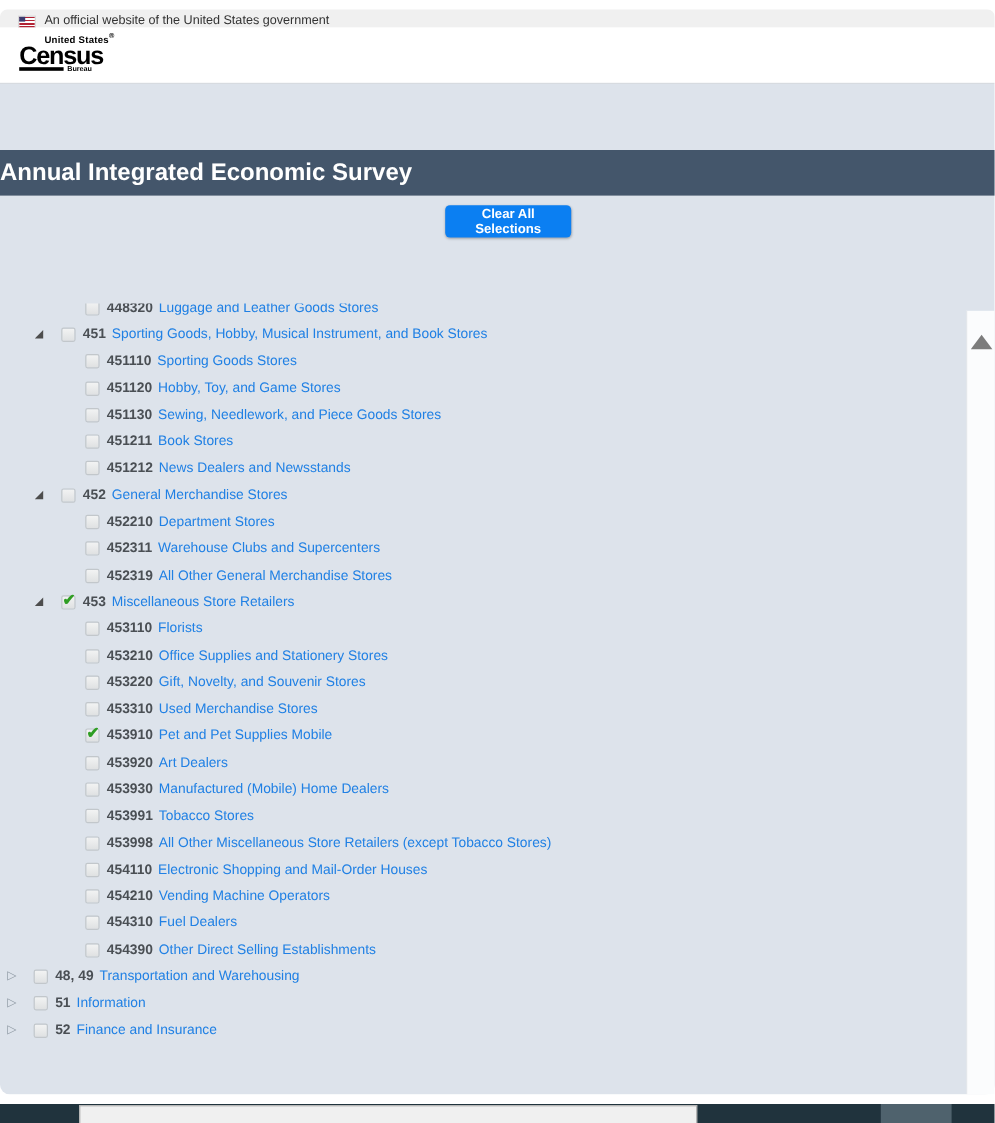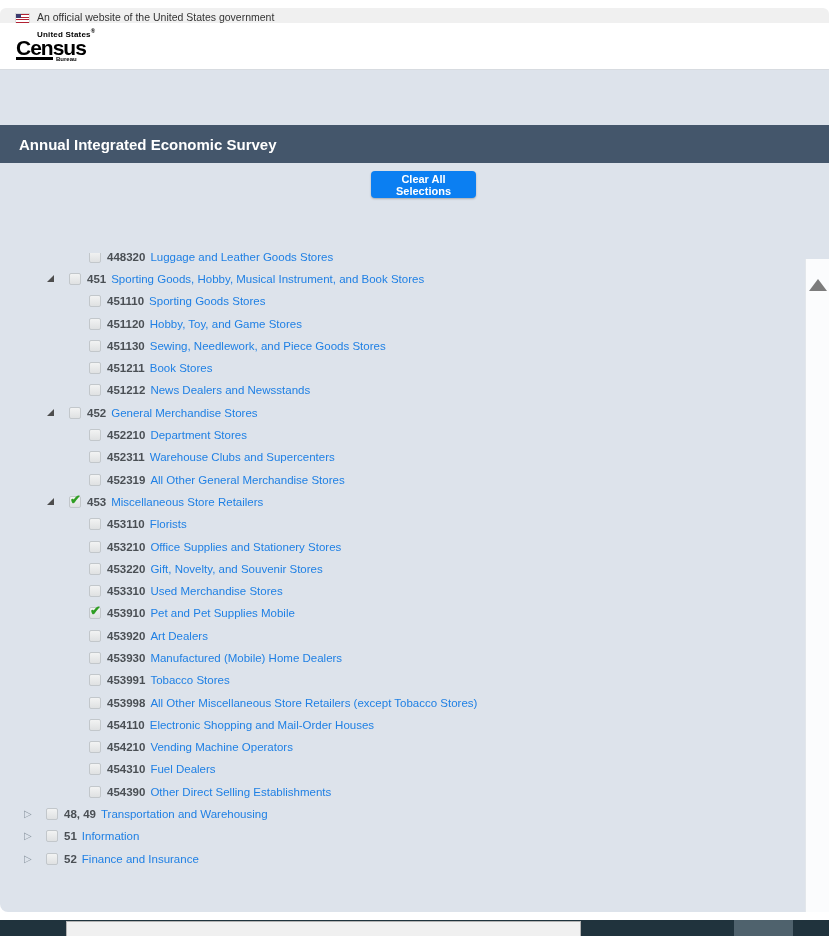--- a/index.html
+++ b/index.html
@@ -25,28 +25,28 @@
   .logo-bottom{display:flex;align-items:center;margin-top:0;}
   .logo-bar{display:inline-block;width:37px;height:3.5px;background:#000;}
   .logo-bureau{font-size:6px;font-weight:bold;margin-left:3px;}
 
   
   .content{position:absolute;top:70px;left:0;right:0;height:842px;background:#dde3eb;
            border-radius:0 0 8px 8px;}
 
   .page-header{position:absolute;top:55px;left:0;right:0;height:38px;background:#44566b;
                display:flex;align-items:center;}
-  .page-header-title{color:#ffffff;font-size:15px;font-weight:bold;margin-left:19px;}
+  .page-header-title{color:#ffffff;font-size:20px;font-weight:bold;}
 
   .clear-btn{position:absolute;top:101px;left:371px;width:105px;height:27px;background:#0b7ff2;
              border:none;border-radius:4px;color:#ffffff;font-size:11px;font-weight:bold;
              font-family:"Liberation Sans",sans-serif;box-shadow:0 1px 2px rgba(0,0,0,.25);cursor:pointer;}
 
   
-  .tree-viewport{position:absolute;top:183px;left:0;width:805px;height:659px;overflow:hidden;padding-left:18px;}
+  .tree-viewport{position:absolute;top:183px;left:0;width:805px;height:659px;overflow:hidden;}
   .tree-content{margin-top:-7.5px;}
   .tree-row{display:flex;align-items:center;height:22.3px;font-size:11.5px;}
   .tree-row.level-0{padding-left:6px;}
   .tree-row.level-1{padding-left:29px;}
   .tree-row.level-2{padding-left:49px;}
   .expander{width:14px;margin-right:8px;flex-shrink:0;display:flex;align-items:center;justify-content:flex-start;}
   .expander .expanded-tri{width:0;height:0;border-left:7px solid transparent;border-bottom:7px solid #4d4d4d;}
   .expander .collapsed-tri{color:#8f9aa4;font-size:10px;line-height:10px;}
   .checkbox{position:relative;width:12px;height:12px;flex-shrink:0;margin-right:6px;box-sizing:border-box;
             background:linear-gradient(180deg,#f2f3f3,#dfe1e2);border:1px solid #c2c7cb;border-radius:2px;cursor:pointer;}

